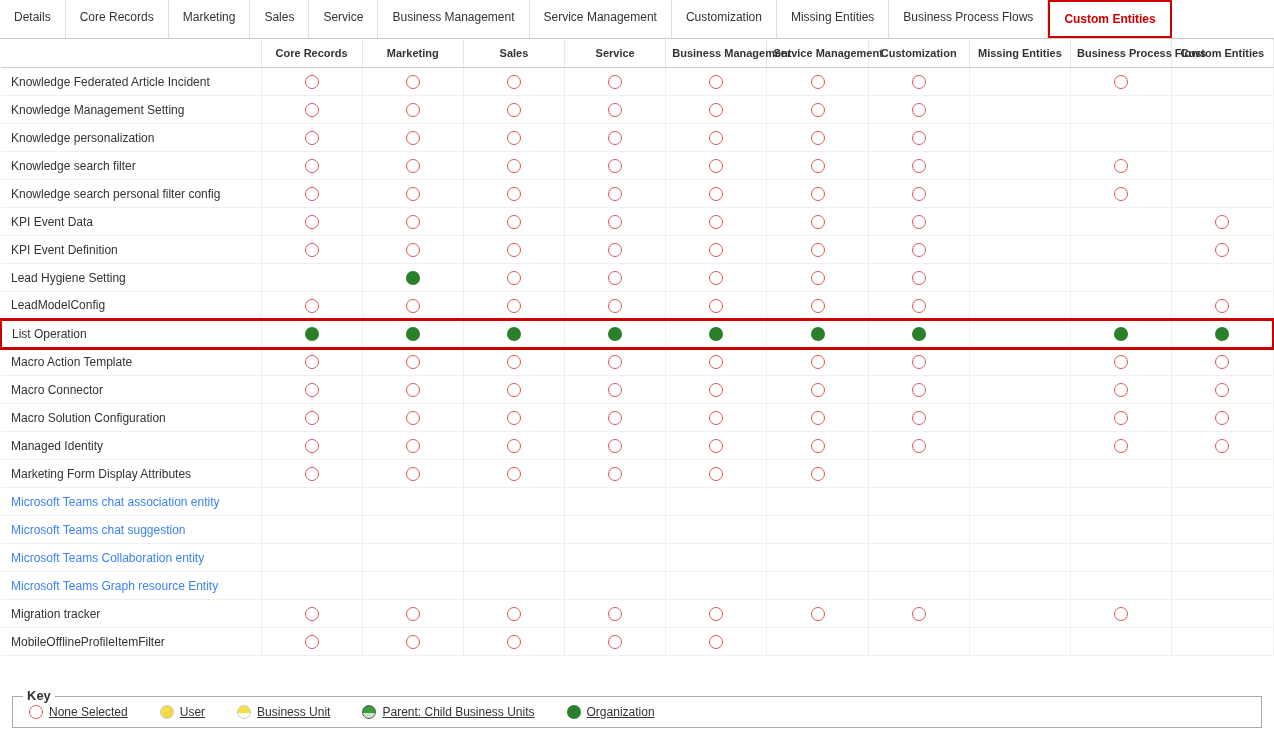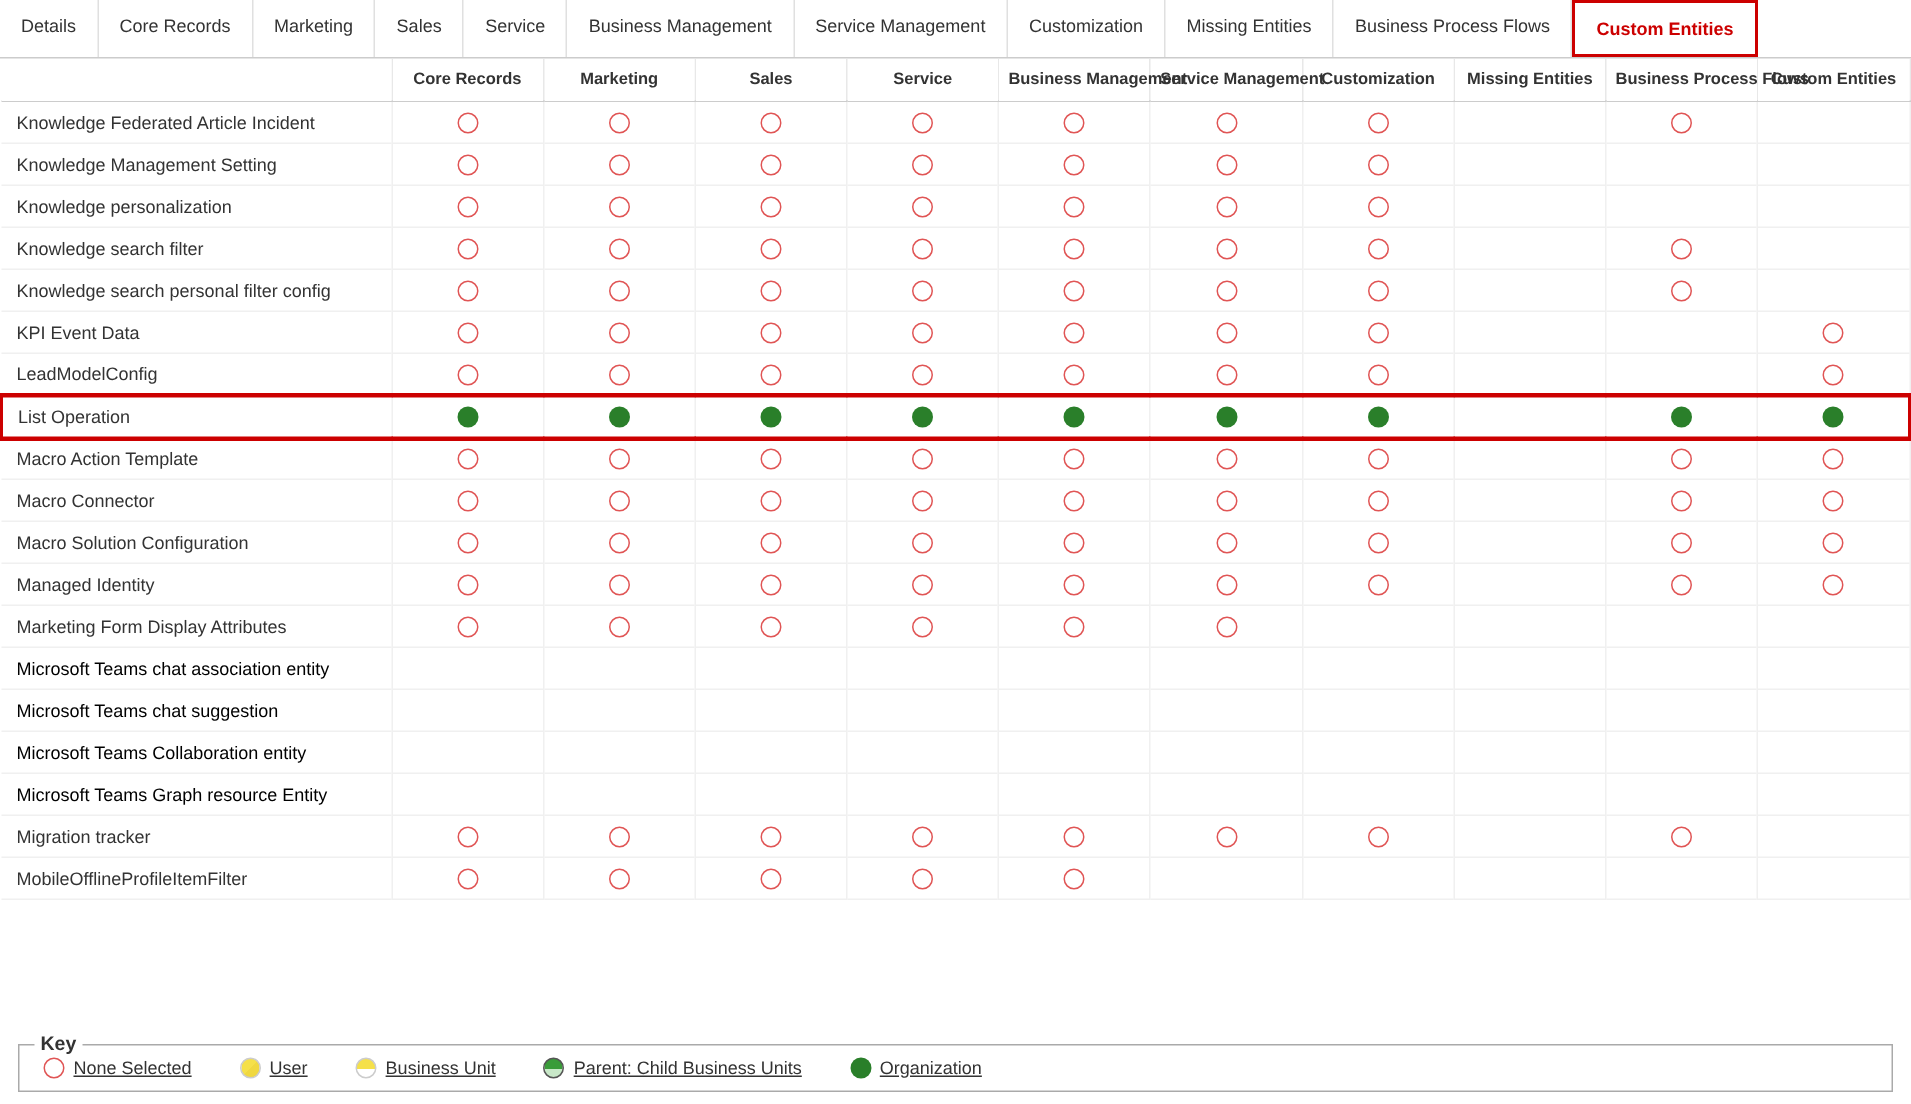--- a/index.html
+++ b/index.html
@@ -70,21 +70,21 @@
       text-align: center;
       font-size: 12px;
       border-right: 1px solid #f0f0f0;
       height: 28px;
     }
     td:first-child {
       text-align: left;
       padding-left: 10px;
       font-size: 12px;
     }
-    td.blue-link { color: #000000; }
+    td.blue-link { color: #3b82f6; }
 
     .circle-empty {
       display: inline-block;
       width: 14px;
       height: 14px;
       border-radius: 50%;
       border: 1.5px solid #e05555;
       background: #fff;
       vertical-align: middle;
     }
@@ -240,20 +240,46 @@
             <td><span class="circle-empty"></span></td>
             <td><span class="circle-empty"></span></td>
             <td><span class="circle-empty"></span></td>
             <td><span class="circle-empty"></span></td>
             <td><span class="circle-empty"></span></td>
             <td><span class="circle-empty"></span></td>
             <td><span class="circle-empty"></span></td>
             <td></td>
             <td></td>
             <td><span class="circle-empty"></span></td>
+          </tr>
+          <tr>
+            <td>KPI Event Definition</td>
+            <td><span class="circle-empty"></span></td>
+            <td><span class="circle-empty"></span></td>
+            <td><span class="circle-empty"></span></td>
+            <td><span class="circle-empty"></span></td>
+            <td><span class="circle-empty"></span></td>
+            <td><span class="circle-empty"></span></td>
+            <td><span class="circle-empty"></span></td>
+            <td></td>
+            <td></td>
+            <td><span class="circle-empty"></span></td>
+          </tr>
+          <tr>
+            <td>Lead Hygiene Setting</td>
+            <td></td>
+            <td><span class="circle-green"></span></td>
+            <td><span class="circle-empty"></span></td>
+            <td><span class="circle-empty"></span></td>
+            <td><span class="circle-empty"></span></td>
+            <td><span class="circle-empty"></span></td>
+            <td><span class="circle-empty"></span></td>
+            <td></td>
+            <td></td>
+            <td></td>
           </tr>
           <tr>
             <td>LeadModelConfig</td>
             <td><span class="circle-empty"></span></td>
             <td><span class="circle-empty"></span></td>
             <td><span class="circle-empty"></span></td>
             <td><span class="circle-empty"></span></td>
             <td><span class="circle-empty"></span></td>
             <td><span class="circle-empty"></span></td>
             <td><span class="circle-empty"></span></td>

